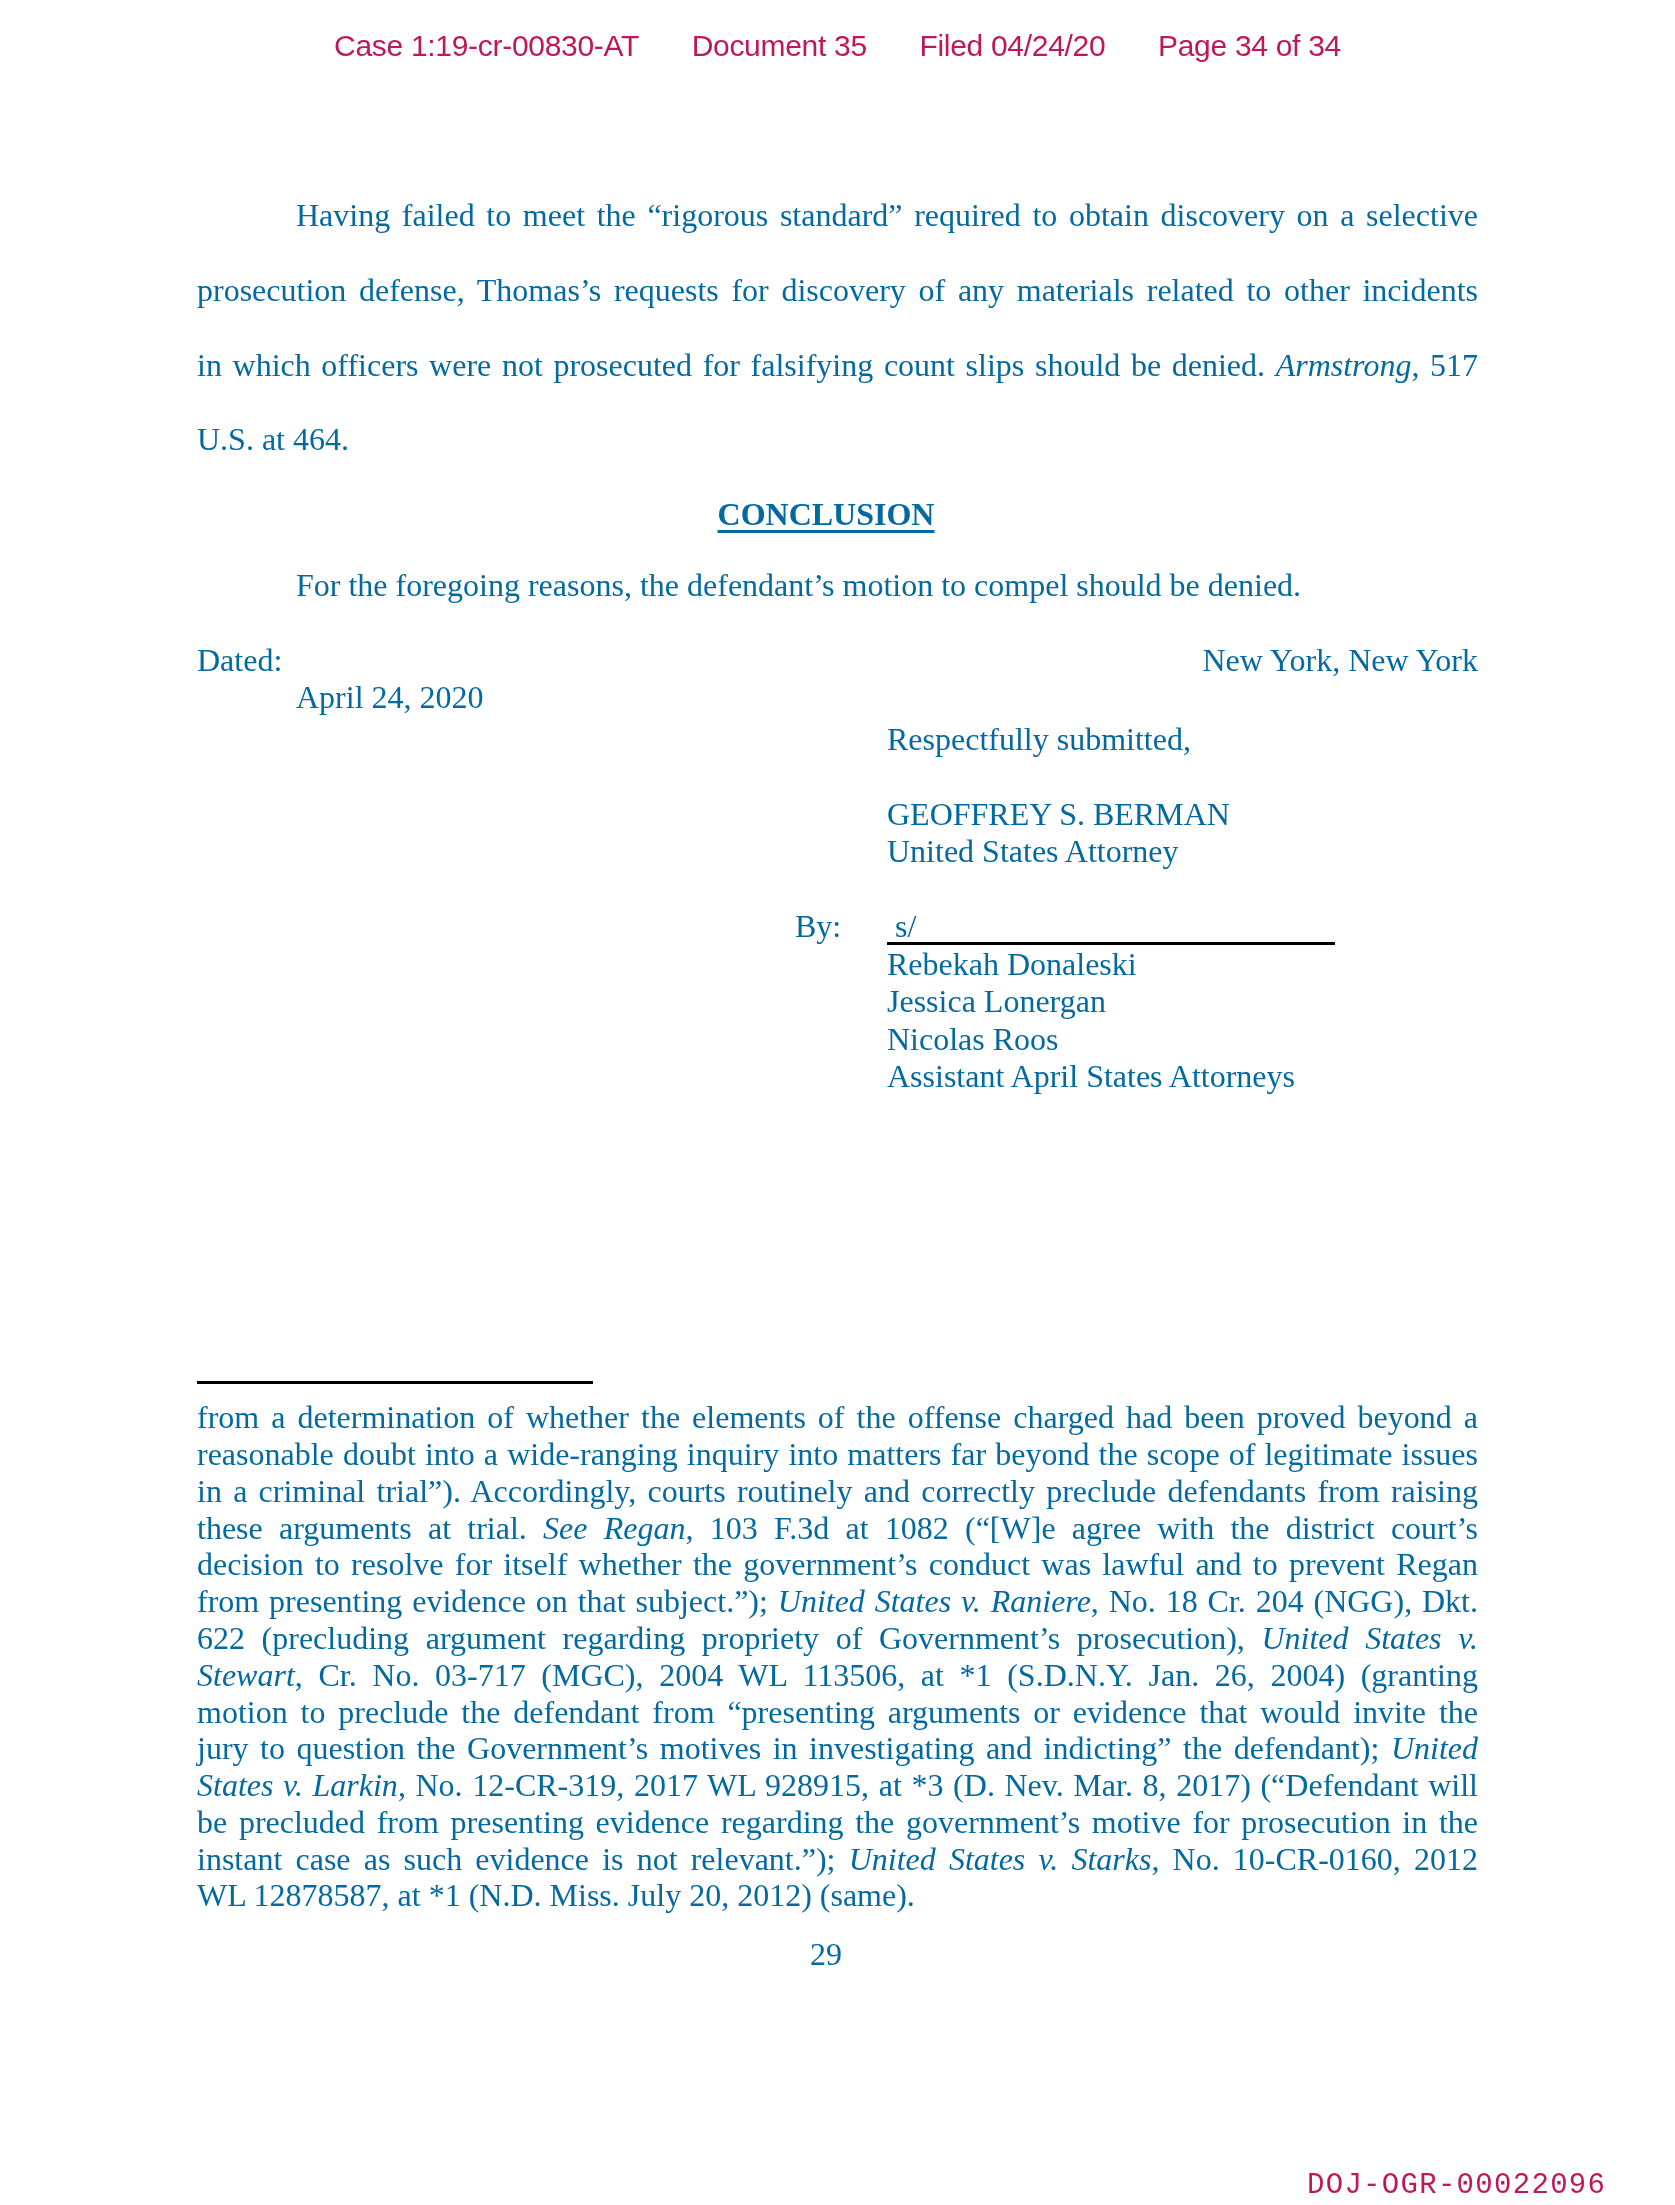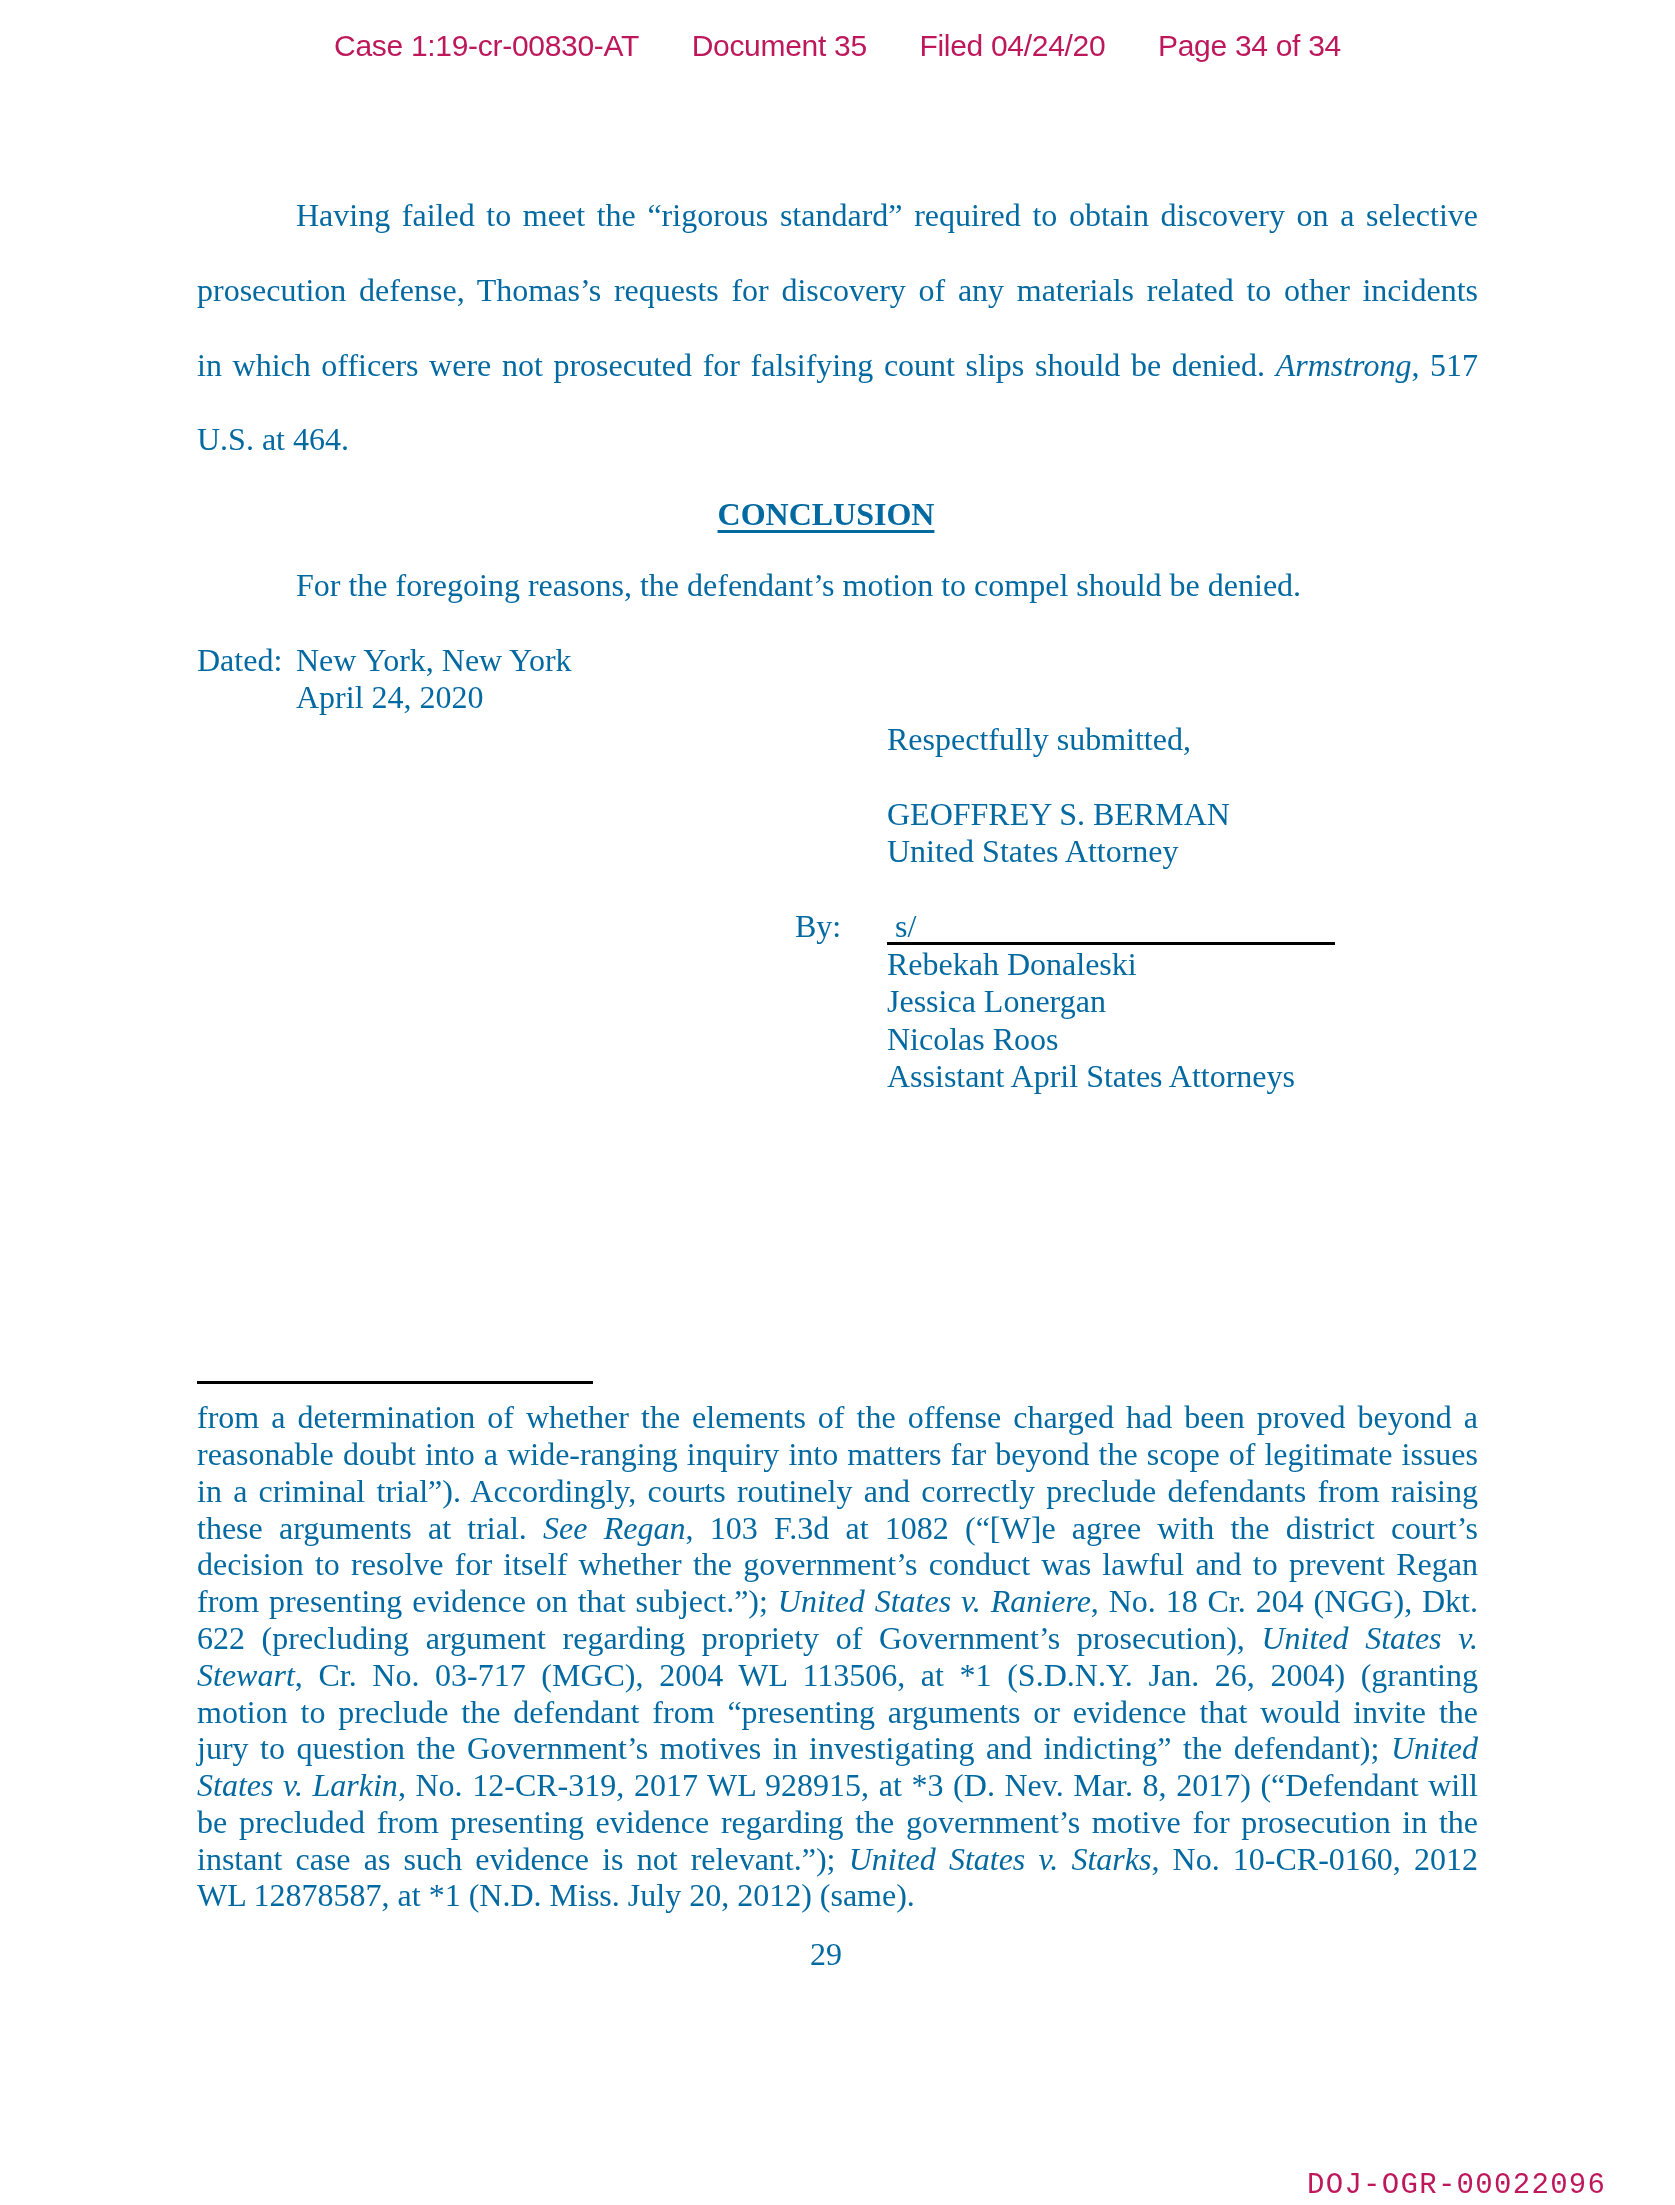--- a/index.html
+++ b/index.html
@@ -50,21 +50,21 @@
   <div class="serif body-line justify" style="top:346px;"><span>in which officers were not prosecuted for falsifying count slips should be denied.  </span><i>Armstrong</i><span>, 517</span></div>
   <div class="serif body-line" style="top:420px;">U.S. at 464.</div>
 
   <div class="serif body-line center" style="top:495px;">
     <span class="heading">CONCLUSION</span>
   </div>
 
   <div class="serif body-line indent" style="top:566px;">For the foregoing reasons, the defendant’s motion to compel should be denied.</div>
 
   <div class="serif body-line" style="top:641px;">Dated:</div>
-  <div class="serif body-line indent" style="top:641px;">New York, New York</div>
+  <div class="serif body-line indent" style="top:641px;text-align:right;">New York, New York</div>
   <div class="serif body-line indent" style="top:678px;">April 24, 2020</div>
 
   <div class="serif sig" style="top:720px;">Respectfully submitted,</div>
   <div class="serif sig" style="top:795px;">GEOFFREY S. BERMAN</div>
   <div class="serif sig" style="top:832px;">United States Attorney</div>
   <div class="serif sig" style="top:907px; left:795px;">By:</div>
   <div class="serif sig" style="top:907px; left:895px;">s/</div>
   <div class="sig-line"></div>
   <div class="serif sig" style="top:945px;">Rebekah Donaleski</div>
   <div class="serif sig" style="top:982px;text-align:right;">Jessica Lonergan</div>

